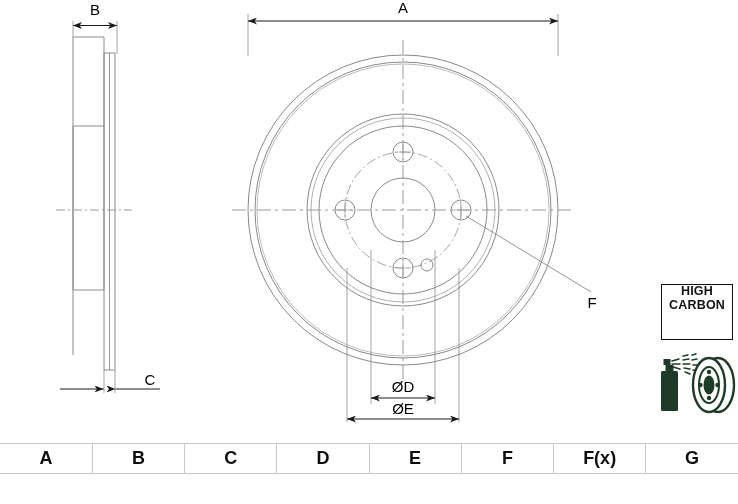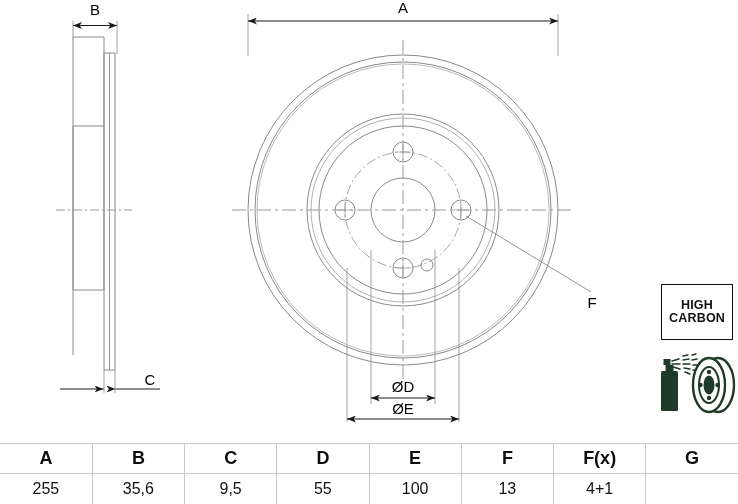--- a/index.html
+++ b/index.html
@@ -32,21 +32,20 @@
   }
   .badge-box {
     position: absolute;
     left: 661px; top: 284px;
     width: 72px; height: 56px;
     border: 1px solid #111111;
     background: #ffffff;
     display: flex;
     flex-direction: column;
     align-items: center;
-    justify-content: center;
     line-height: 1.08;
   }
   .badge-line {
     font-family: "Liberation Sans", sans-serif;
     font-size: 12.5px;
     font-weight: bold;
     letter-spacing: 0.2px;
     color: #111111;
   }
   .coating-icon {
@@ -219,24 +218,14 @@
     <tr class="head-row">
       <td>A</td>
       <td>B</td>
       <td>C</td>
       <td>D</td>
       <td>E</td>
       <td>F</td>
       <td>F(x)</td>
       <td>G</td>
     </tr>
-    <tr class="val-row">
-      <td>255</td>
-      <td>35,6</td>
-      <td>9,5</td>
-      <td>55</td>
-      <td>100</td>
-      <td>13</td>
-      <td>4+1</td>
-      <td></td>
-    </tr>
   </tbody>
 </table>
 
 </body></html>

